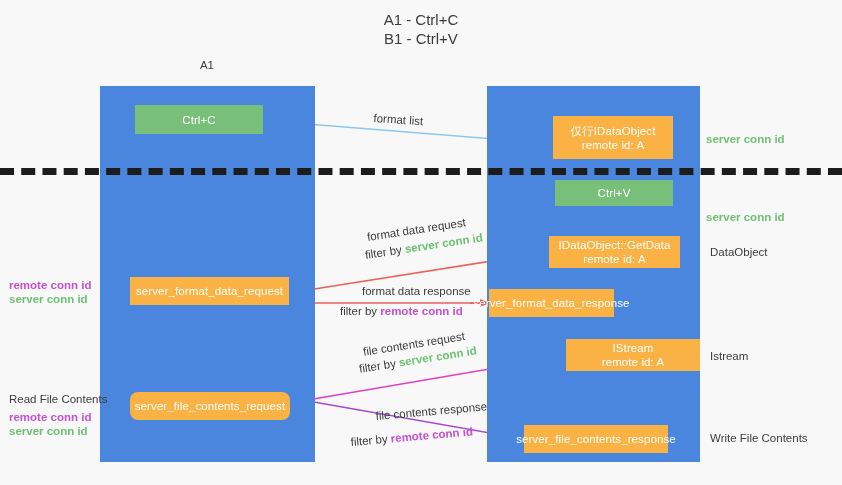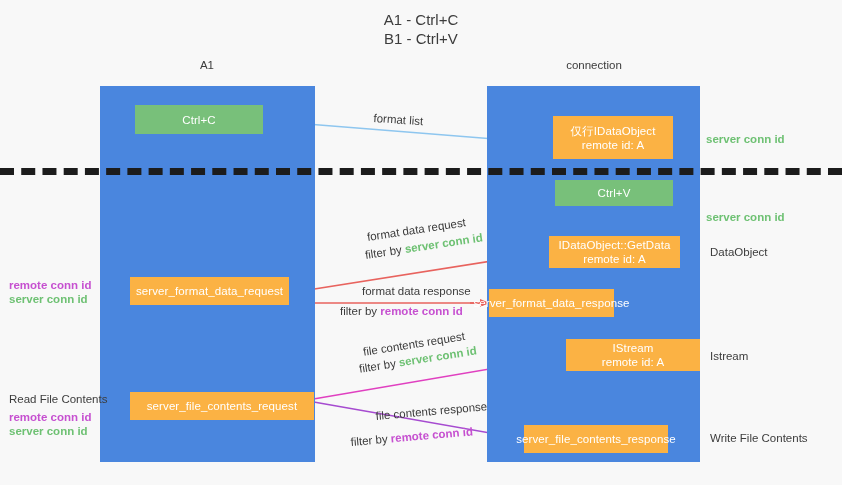--- a/index.html
+++ b/index.html
@@ -133,21 +133,20 @@
   <line x1="300" y1="400" x2="292" y2="400" stroke="#a64bd0" stroke-width="1.6" marker-end="url(#ah-purple)"></line>
 </svg>
 
 <div class="title title-1">A1 - Ctrl+C</div>
 <div class="title title-2">B1 - Ctrl+V</div>
 
 <div class="col-header" style="left:127px; top:58px;">
   <div>A1</div>
 </div>
 <div class="col-header" style="left:514px; top:58px;">
-  <div>connection</div>
 </div>
 
 <div class="col col-a"></div>
 <div class="col col-b"></div>
 
 <div class="sep"></div>
 
 <div class="box green" style="left:135px; top:105px; width:128px; height:29px;">
   <span>Ctrl+C</span>
 </div>
@@ -172,21 +171,21 @@
 
 <div class="box orange" style="left:489px; top:289px; width:125px; height:28px;">
   <span>server_format_data_response</span>
 </div>
 
 <div class="box orange" style="left:566px; top:339px; width:134px; height:32px;">
   <span>IStream</span>
   <span>remote id: A</span>
 </div>
 
-<div class="box orange" style="left:130px; top:392px; width:184px; height:28px;">
+<div class="box orange" style="left:130px; top:392px; width:160px; height:28px;border-radius:8px;">
   <span>server_file_contents_request</span>
 </div>
 
 <div class="box orange" style="left:524px; top:425px; width:144px; height:28px;">
   <span>server_file_contents_response</span>
 </div>
 
 <div class="side-label green-txt" style="left:706px; top:132px;">server conn id</div>
 <div class="side-label green-txt" style="left:706px; top:210px;">server conn id</div>
 <div class="side-label" style="left:710px; top:245px;">DataObject</div>

